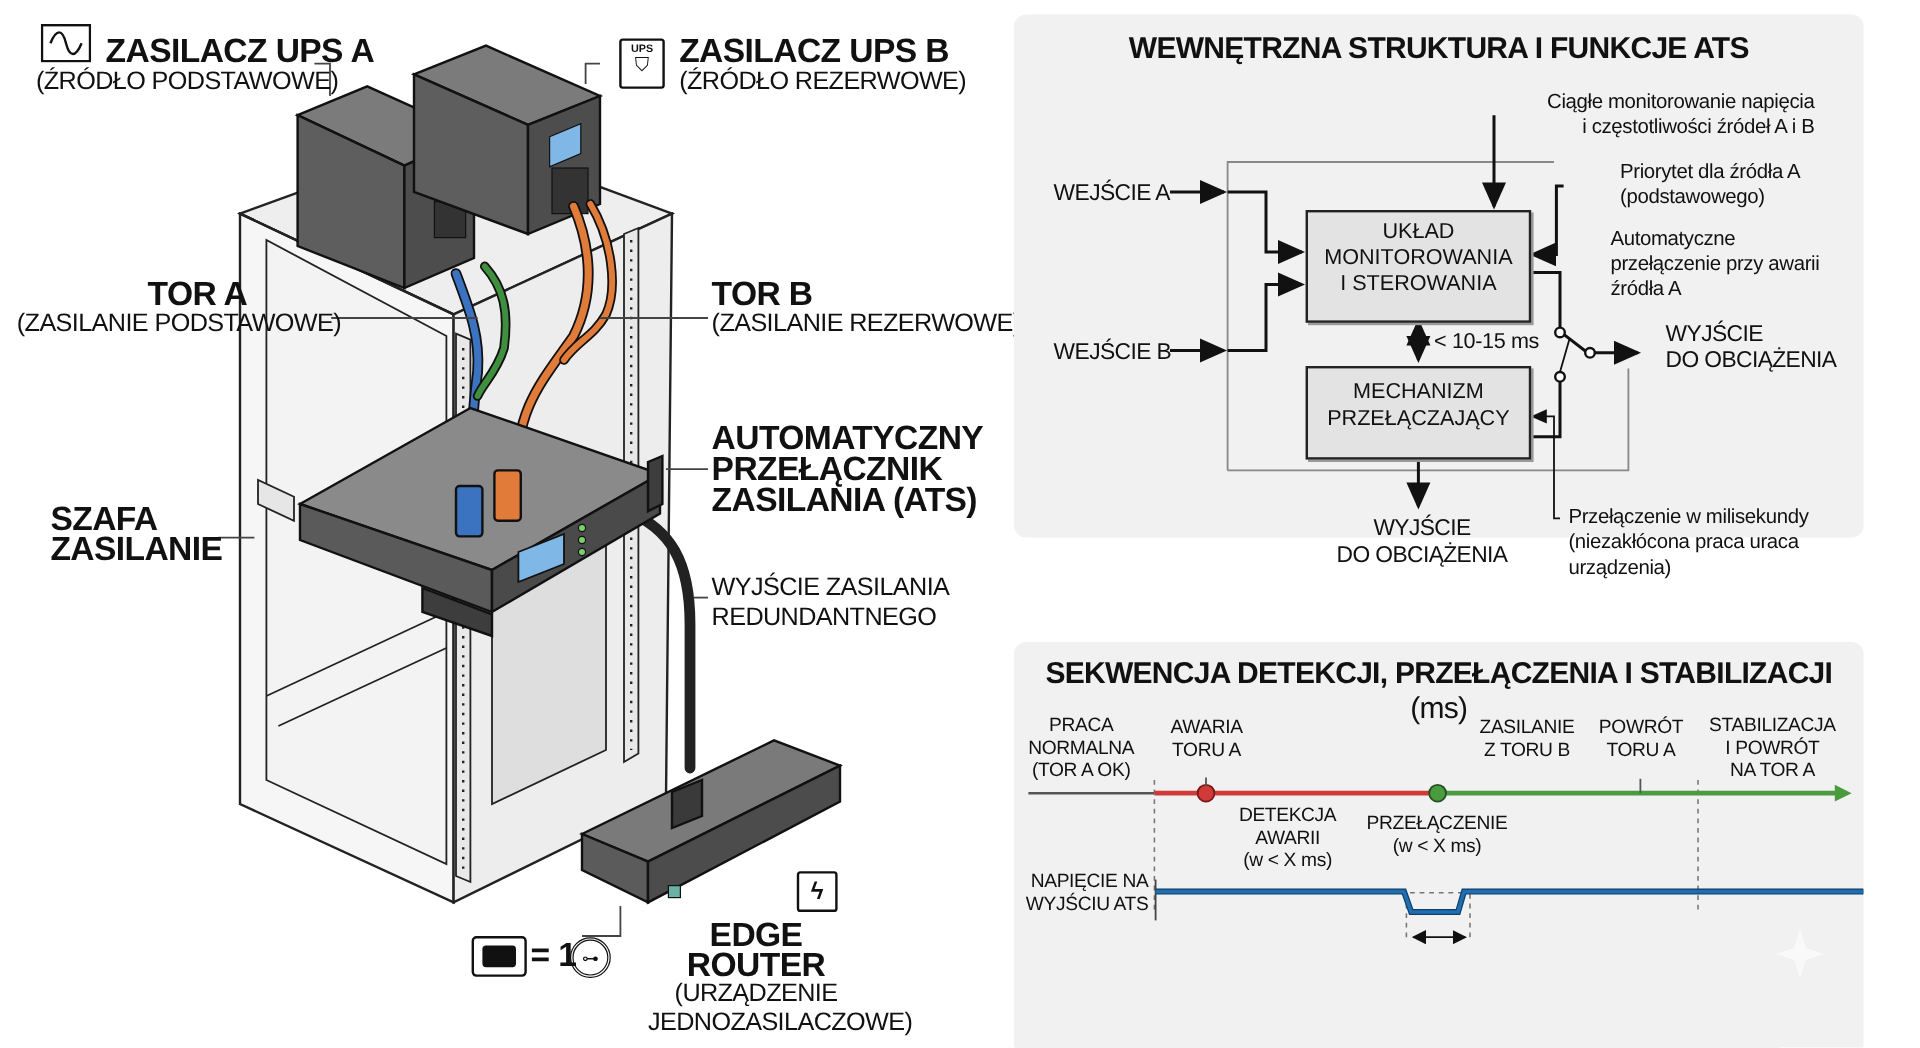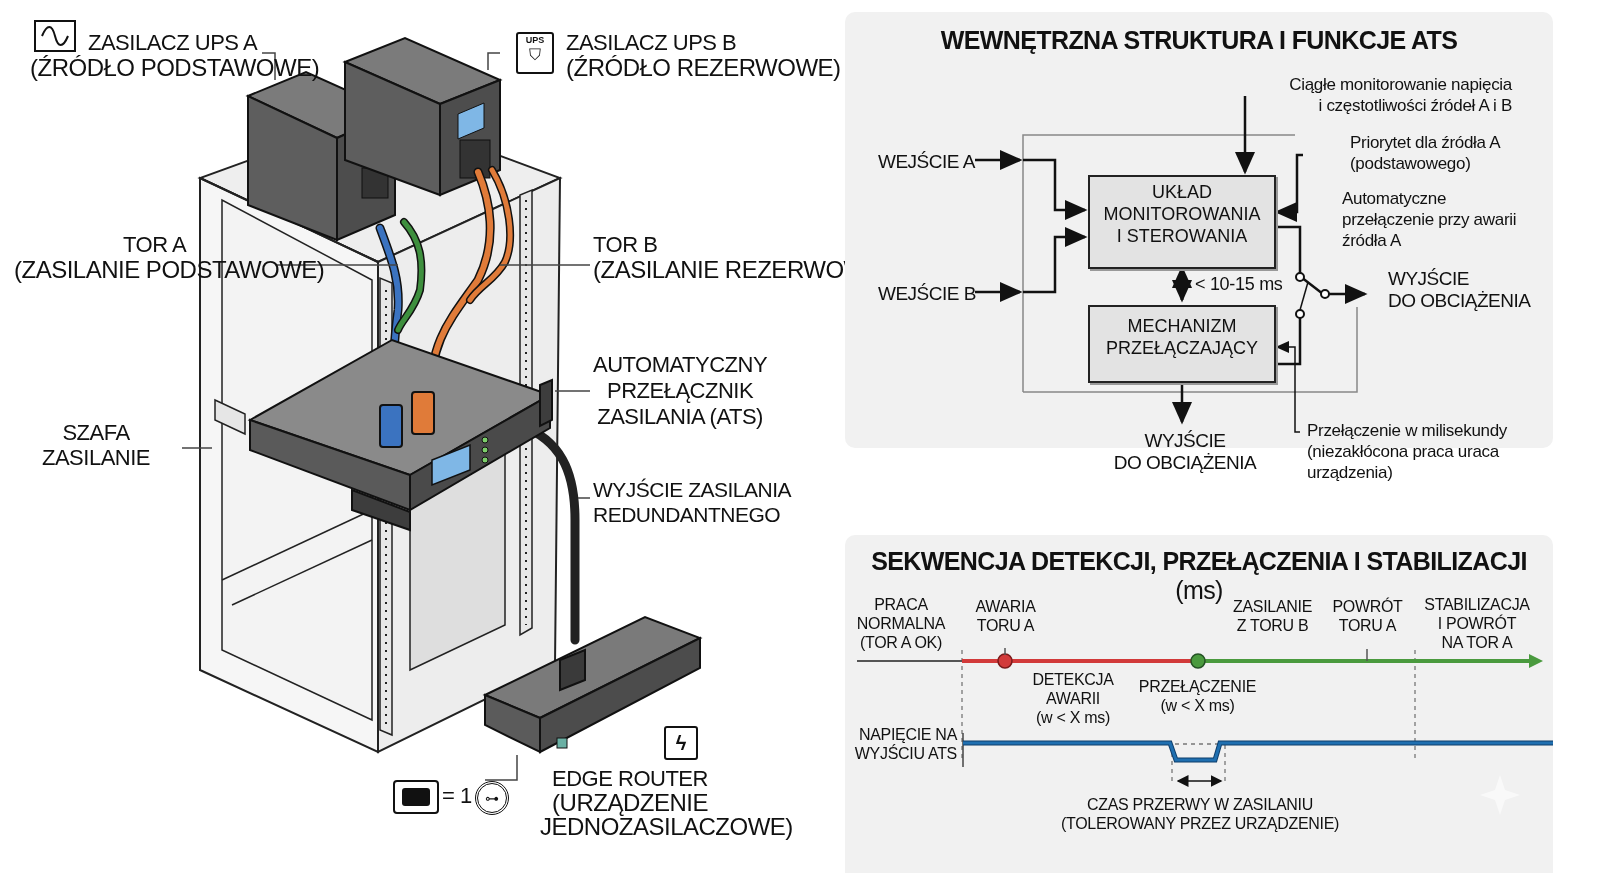--- a/index.html
+++ b/index.html
@@ -1,20 +1,20 @@
 <!DOCTYPE html>
 <html><head>
 <meta charset="utf-8">
 <style>
   html, body { margin:0; padding:0; }
   body { width:1600px; height:873px; background:#ffffff; position:relative; overflow:hidden;
          font-family:"Liberation Sans", "DejaVu Sans", sans-serif; color:#111; }
   .abs { position:absolute; }
-  .lbl-b { font-weight:normal; font-size:22px; line-height:25px; letter-spacing:-0.5px;text-align:center; }
-  .lbl-n { font-size:24px; line-height:24px; letter-spacing:-0.5px; }
+  .lbl-b { font-weight:bold; font-size:28px; line-height:25px; letter-spacing:-0.5px; }
+  .lbl-n { font-size:21px; line-height:24px; letter-spacing:-0.5px; }
   .panel { position:absolute; background:#f1f1f1; border-radius:10px; }
   .panel-title { position:absolute; left:0; right:0; text-align:center; font-weight:bold; font-size:25px; letter-spacing:-0.6px; }
   .box { position:absolute; border:2px solid #222; background:#e3e3e3; text-align:center;
          font-size:18px; line-height:22px; box-shadow:2px 2px 0 #999; }
   .small { font-size:17px; line-height:21px; letter-spacing:-0.3px; }
   .tl { font-size:16px; line-height:19px; text-align:center; letter-spacing:-0.3px; }
 </style>
 </head>
 <body>
 
@@ -298,17 +298,13 @@
   <div class="abs tl" style="left:290px;top:142px;width:125px;">
     <div>PRZEŁĄCZENIE</div>
     <div>(w &lt; X ms)</div>
   </div>
 
   <div class="abs tl" style="left:4px;top:190px;width:108px;text-align:right;">
     <div>NAPIĘCIE NA</div>
     <div>WYJŚCIU ATS</div>
   </div>
 
-  <div class="abs tl" style="left:195px;top:260px;width:320px;">
-    <div>CZAS PRZERWY W ZASILANIU</div>
-    <div>(TOLEROWANY PRZEZ URZĄDZENIE)</div>
-  </div>
 </div>
 
 </body></html>

